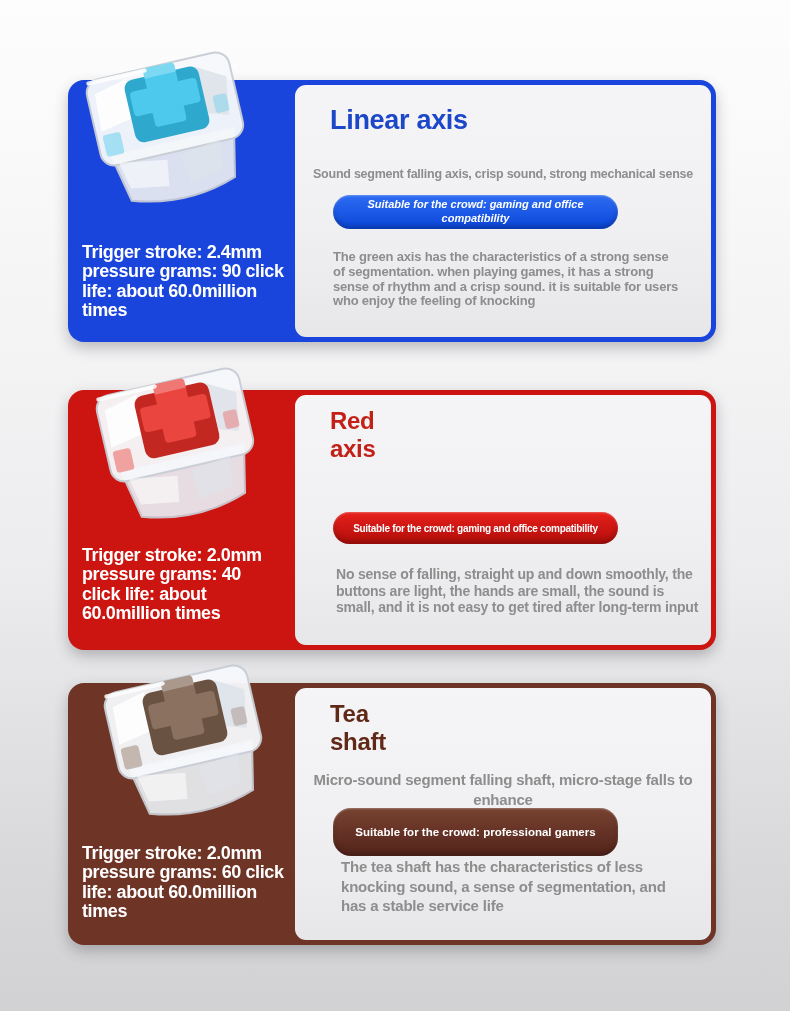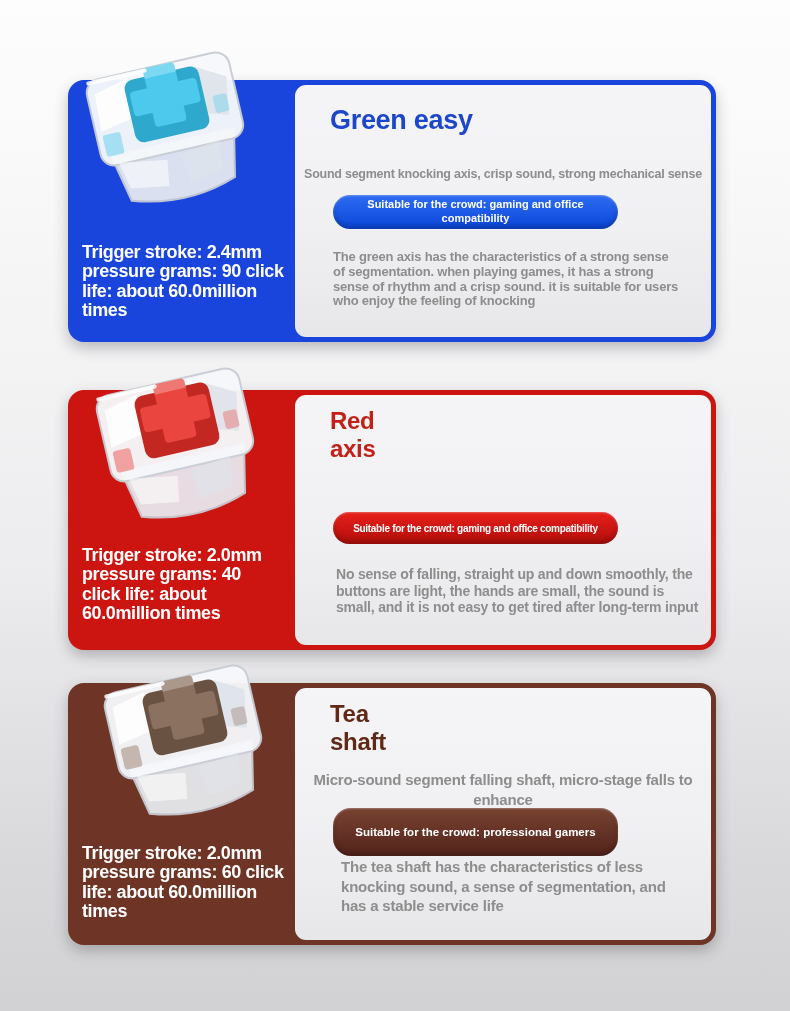--- a/index.html
+++ b/index.html
@@ -32,21 +32,21 @@
   .c1 .subtitle{top:80px;font-size:16.5px;letter-spacing:-0.2px;}
   .c2 .subtitle{top:82px;font-size:15px;line-height:1.35;letter-spacing:-0.2px;}
 
   .pill{
     position:absolute;left:38px;width:285px;box-sizing:border-box;
     display:flex;align-items:center;justify-content:center;text-align:center;
     color:#ffffff;font-weight:bold;border-radius:18px;
     background:linear-gradient(180deg,var(--pill-top) 0%,var(--pill-bottom) 100%);
     box-shadow:inset 0 1px 2px rgba(255,255,255,.30), inset 0 -3px 5px rgba(0,0,0,.22);
   }
-  .c0 .pill{top:110px;height:34px;font-size:11px;line-height:1.25;}
+  .c0 .pill{top:110px;height:34px;font-size:11px;line-height:1.25;font-style:italic;}
   .c1 .pill{top:117px;height:32px;font-size:10px;letter-spacing:-0.3px;}
   .c2 .pill{top:120px;height:48px;font-size:11.5px;}
 
   .body{position:absolute;margin:3px;color:#8d8d8d;font-weight:bold;}
   .c0 .body{left:35px;top:162px;width:350px;font-size:13px;line-height:1.14;letter-spacing:-0.2px;}
   .c1 .body{left:38px;top:168px;width:368px;font-size:14px;line-height:1.18;letter-spacing:-0.2px;}
   .c2 .body{left:43px;top:166px;width:335px;font-size:15px;line-height:1.3;letter-spacing:-0.2px;}
 
   .stats{
     position:absolute;z-index:3;color:#ffffff;font-weight:bold;
@@ -82,22 +82,22 @@
         <path d="M90 16 h32 v10 h-32 z" fill="#ffffff" opacity=".28"></path>
         <path d="M34 18 h58" stroke="#ffffff" stroke-width="4" opacity=".85" stroke-linecap="round"></path>
       </g>
     </svg>
   </div>
   <div class="stats pre">Trigger stroke: 2.4mm
 pressure grams: 90 click
 life: about 60.0million
 times</div>
   <div class="panel">
-    <h2 class="title pre">Green easy</h2>
-    <div class="subtitle pre">Sound segment knocking axis, crisp sound, strong mechanical sense</div>
+    <h2 class="title pre">Linear axis</h2>
+    <div class="subtitle pre">Sound segment falling axis, crisp sound, strong mechanical sense</div>
     <div class="pill pre">Suitable for the crowd: gaming and office
 compatibility</div>
     <p class="body">The green axis has the characteristics of a strong sense of segmentation. when playing games, it has a strong sense of rhythm and a crisp sound. it is suitable for users who enjoy the feeling of knocking</p>
   </div>
 </section>
 
 <section class="card c1" style="--accent: #cc1410; --title: #c32017; --pill-top: #e8201b; --pill-bottom: #b00d0a; --stem: #ea453f; --stem-dark: #c32721;">
   <div class="switch-art">
     <svg viewBox="0 0 208 174" width="208" height="174">
       <g transform="rotate(-13 104 87)">

